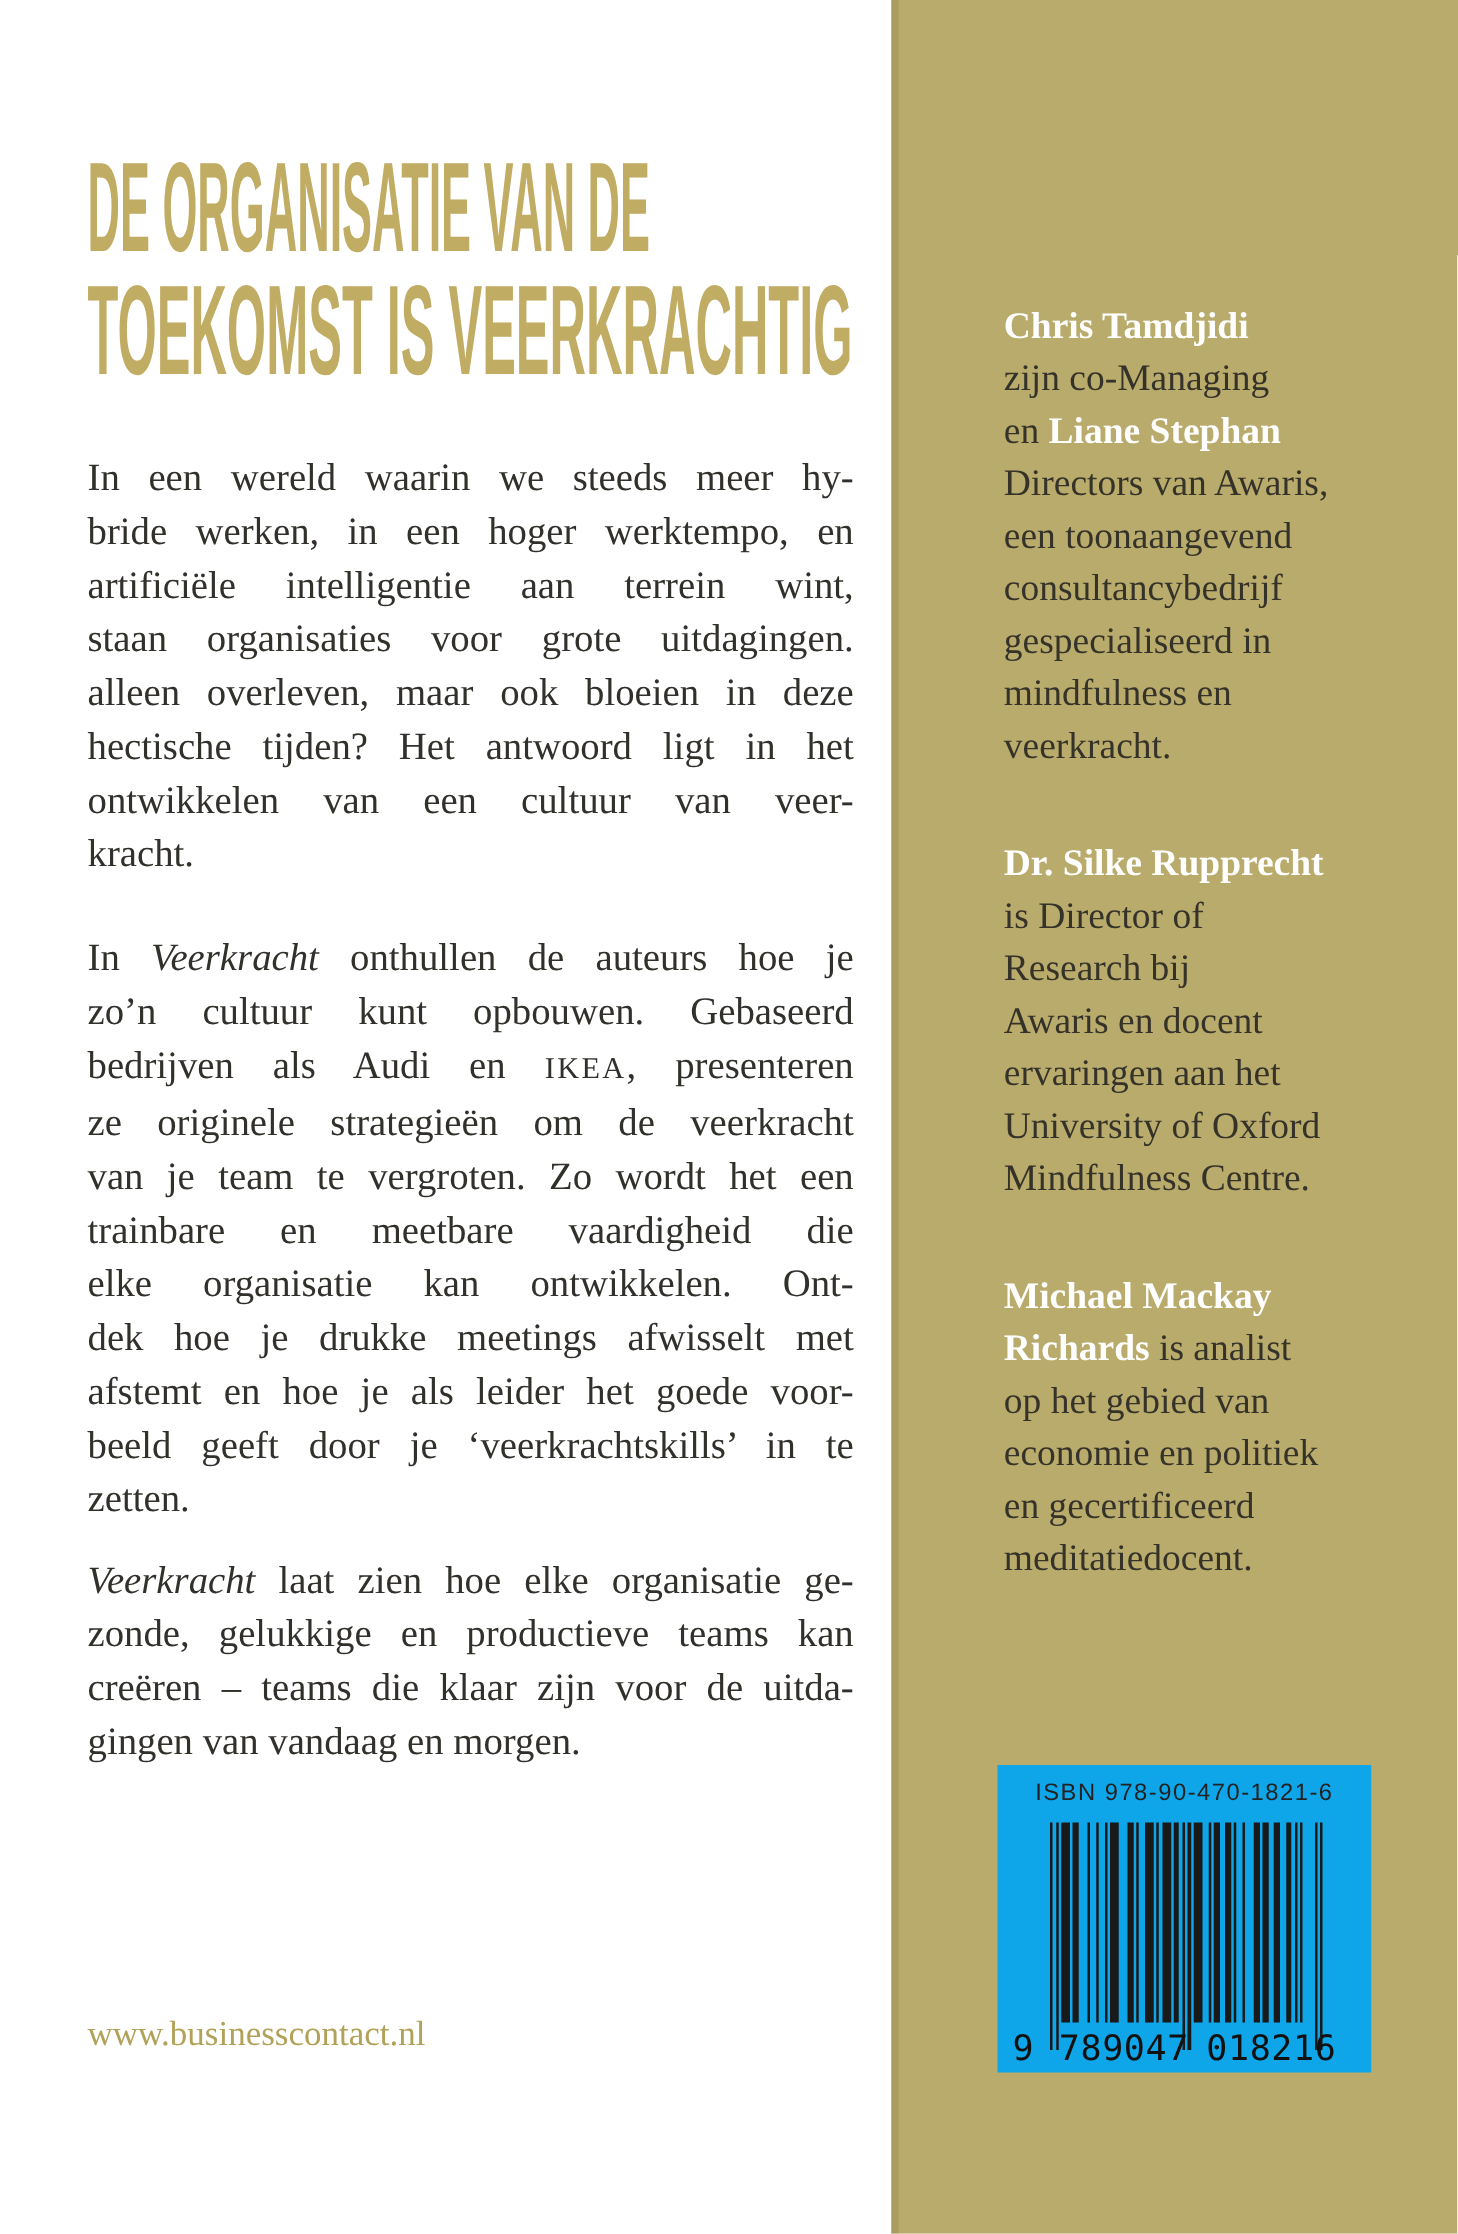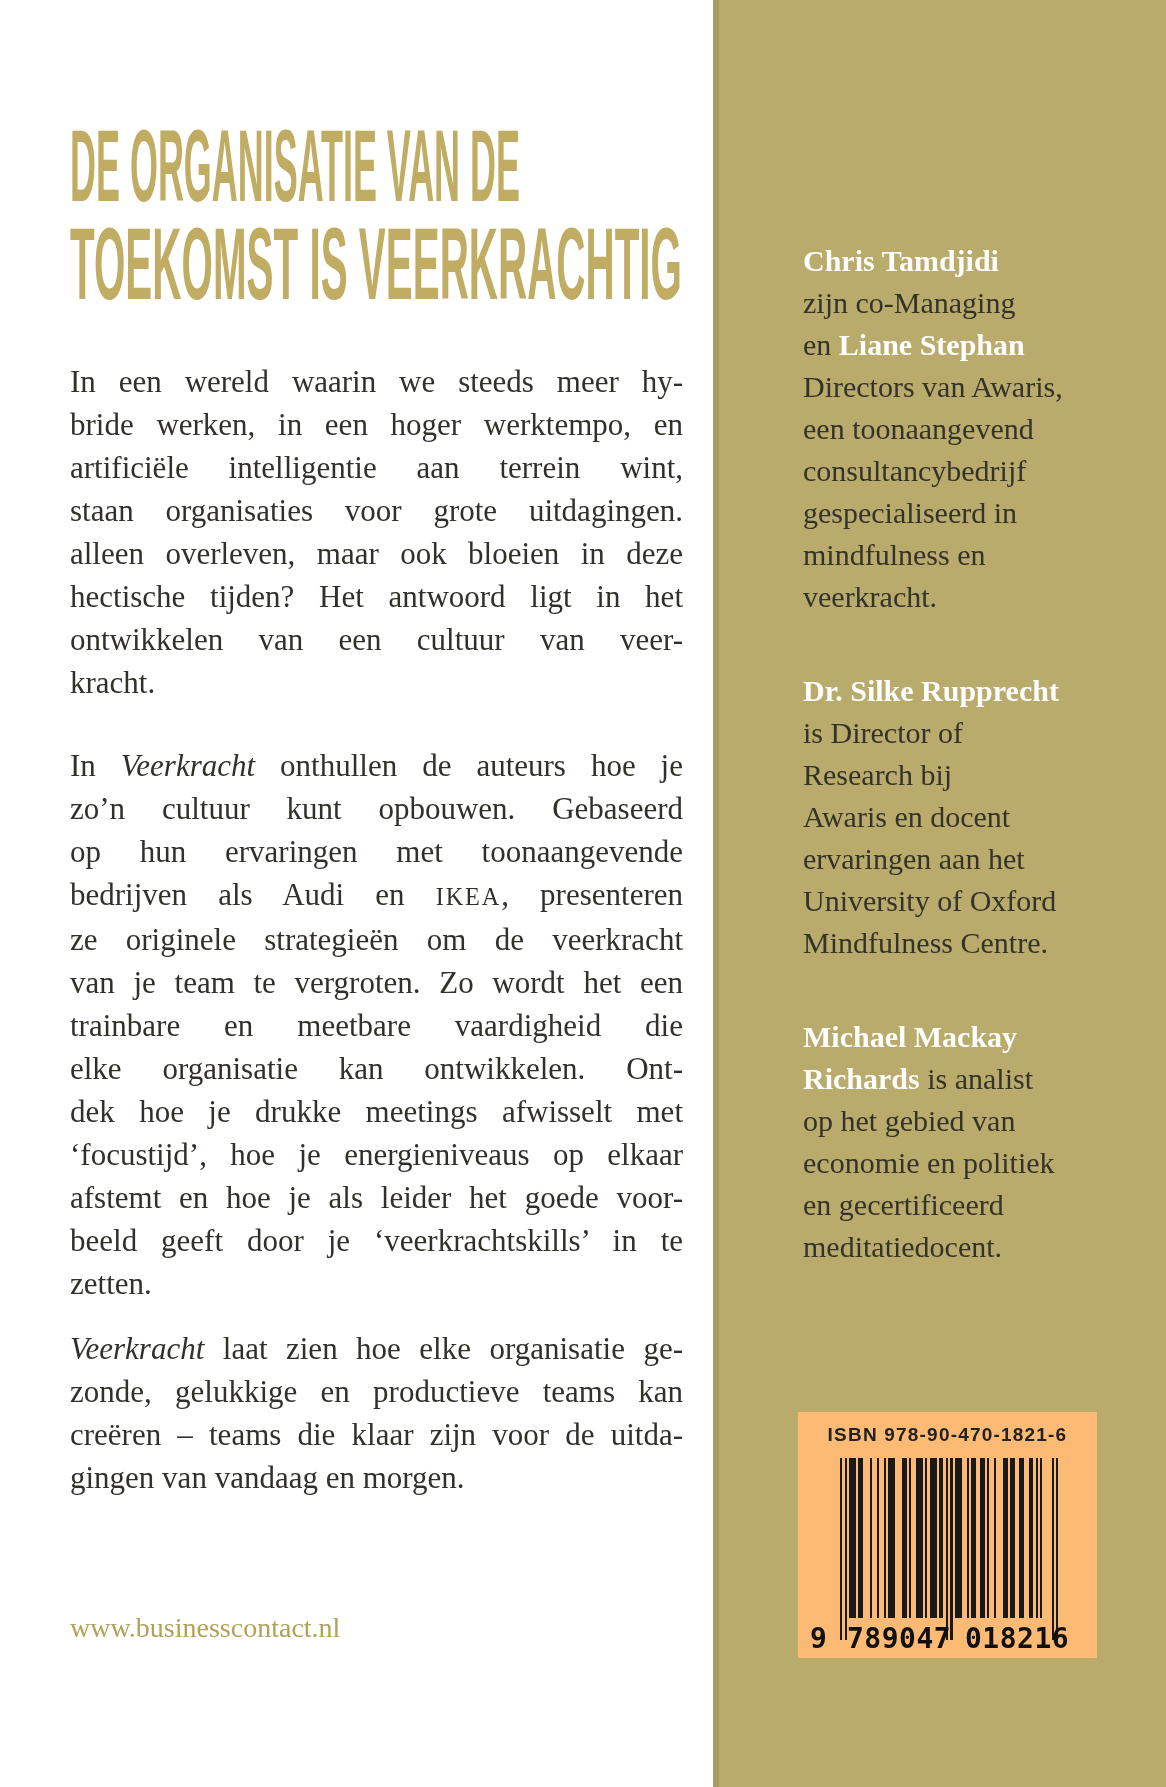--- a/index.html
+++ b/index.html
@@ -41,22 +41,21 @@
   }
   .bios{
     position:absolute;left:803px;top:240px;width:345px;
     font-size:30px;line-height:42px;color:var(--panel-ink);font-family:Liberation Serif, serif;
   }
   .bio{margin-bottom:52px;}
   .bline{white-space:nowrap;}
   .nm{font-weight:bold;color:#ffffff;}
   .bc-box{
     position:absolute;left:798px;top:1412px;width:299px;height:246px;
-    background:#fdba74;
-    font-weight:bold;
+    background:#0ea5e9;
   }
   .bc-isbn{
     position:absolute;top:12px;left:0;width:100%;text-align:center;
     font-family:"Liberation Sans",sans-serif;font-size:19px;
     letter-spacing:1.2px;color:#222;white-space:nowrap;
   }
   .bars{position:absolute;left:42px;top:46px;width:219px;height:182px;}
   .bar{position:absolute;top:0;height:160px;background:var(--barcode-ink);}
   .bar.tall{height:182px;}
   .bc-digits span{
@@ -88,28 +87,26 @@
         <div class="line"><span>artificiële intelligentie aan terrein wint,</span></div>
         <div class="line"><span>staan organisaties voor grote uitdagingen.</span></div>
         <div class="line"><span>alleen overleven, maar ook bloeien in deze</span></div>
         <div class="line"><span>hectische tijden? Het antwoord ligt in het</span></div>
         <div class="line"><span>ontwikkelen van een cultuur van veer-</span></div>
         <div class="line last"><span>kracht.</span></div>
       </div>
       <div class="para">
         <div class="line"><span>In </span><span class="it">Veerkracht</span><span> onthullen de auteurs hoe je</span></div>
         <div class="line"><span>zo’n cultuur kunt opbouwen. Gebaseerd</span></div>
-        <div class="line"><span>op hun ervaringen met toonaangevende</span></div>
         <div class="line"><span>bedrijven als Audi en </span><span class="sc">IKEA</span><span>, presenteren</span></div>
         <div class="line"><span>ze originele strategieën om de veerkracht</span></div>
         <div class="line"><span>van je team te vergroten. Zo wordt het een</span></div>
         <div class="line"><span>trainbare en meetbare vaardigheid die</span></div>
         <div class="line"><span>elke organisatie kan ontwikkelen. Ont-</span></div>
         <div class="line"><span>dek hoe je drukke meetings afwisselt met</span></div>
-        <div class="line"><span>‘focustijd’, hoe je energieniveaus op elkaar</span></div>
         <div class="line"><span>afstemt en hoe je als leider het goede voor-</span></div>
         <div class="line"><span>beeld geeft door je ‘veerkrachtskills’ in te</span></div>
         <div class="line last"><span>zetten.</span></div>
       </div>
       <div class="para">
         <div class="line"><span class="it">Veerkracht</span><span> laat zien hoe elke organisatie ge-</span></div>
         <div class="line"><span>zonde, gelukkige en productieve teams kan</span></div>
         <div class="line"><span>creëren – teams die klaar zijn voor de uitda-</span></div>
         <div class="line last"><span>gingen van vandaag en morgen.</span></div>
       </div>

